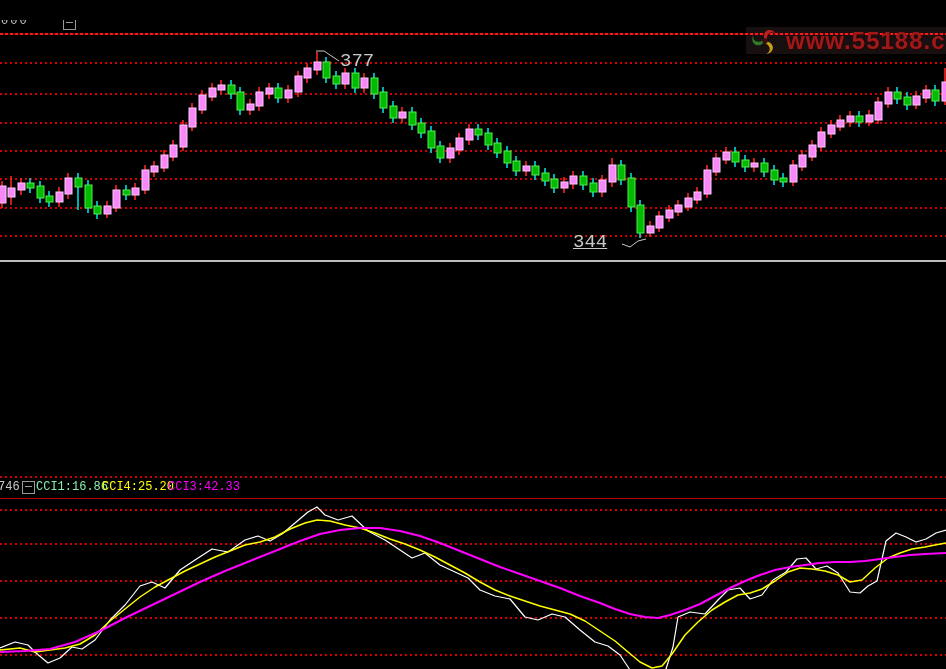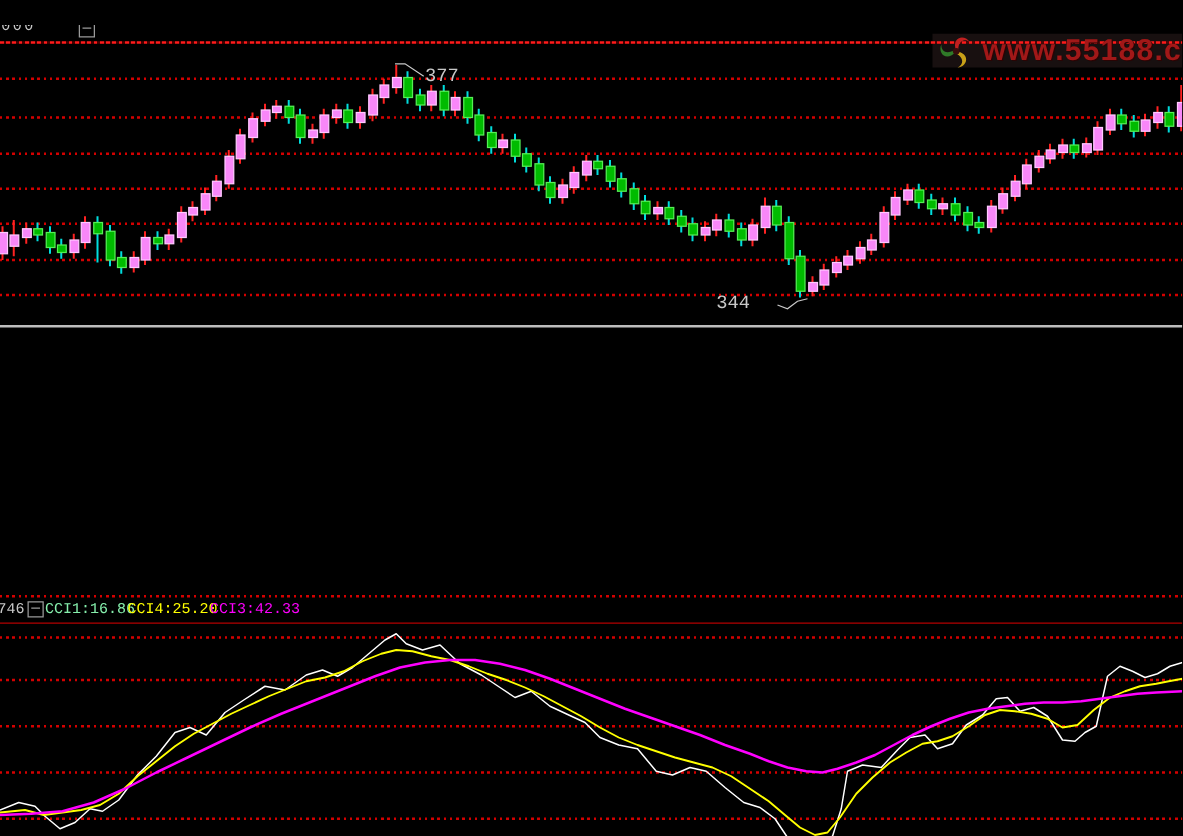--- a/index.html
+++ b/index.html
@@ -13,21 +13,21 @@
   .hsolid-red{position:absolute;left:0;width:946px;height:1px;background:#b30000;z-index:2;}
   .hsep-gray{position:absolute;left:0;width:946px;height:2px;background:#bdbdbd;z-index:2;}
   
   .frag{position:absolute;color:#c8c8c8;font-size:12px;line-height:12px;z-index:6;white-space:pre;}
   .minus-box{position:absolute;width:11px;height:11px;border:1px solid #9a9a9a;background:#000;z-index:6;}
   .minus-box::after{content:"";position:absolute;left:2px;right:2px;top:4px;height:1px;background:#9a9a9a;}
   .cci-label{position:absolute;font-size:12px;line-height:13px;z-index:6;white-space:pre;}
   
   svg.chart{position:absolute;left:0;top:0;z-index:4;}
   
-  .annotation{position:absolute;color:#c8c8c8;font-size:15px;line-height:13px;z-index:6;}
+  .annotation{position:absolute;color:#c8c8c8;font-size:19px;line-height:13px;z-index:6;}
   
   .wm-box{position:absolute;background:#181010;z-index:1;}
   .wm-content{position:absolute;z-index:5;display:flex;align-items:center;}
   .wm-text{font-family:"Liberation Sans","DejaVu Sans",sans-serif;font-weight:bold;font-size:24px;
            letter-spacing:1px;color:#a11818;text-shadow:1px 1px 0 #2a0404;}
   .wm-logo{margin-right:6px;}
   
   .status-bar{position:absolute;left:0;top:664px;width:946px;height:5px;overflow:hidden;z-index:6;}
   .status-item{position:absolute;top:0;font-size:12px;font-weight:bold;line-height:12px;
                font-family:"DejaVu Sans",sans-serif;white-space:pre;}
@@ -264,21 +264,21 @@
       <line x1="945" x2="945" y1="48" y2="85" stroke="#ff2222" stroke-width="1.6"></line>
       <rect x="942" y="62" width="7" height="19" fill="#f887f8" stroke="#ffc9ff" stroke-width="1"></rect>
       <polyline points="316,31 324,31 339,41" fill="none" stroke="#c8c8c8" stroke-width="1"></polyline>
       <polyline points="622,224 630,227 638,221 646,219" fill="none" stroke="#c8c8c8" stroke-width="1"></polyline>
       <polyline points="0,628 15,622 28,625 36,633 48,643 60,638 72,627 82,629 95,620 110,600 125,585 140,566 152,562 165,568 180,550 195,540 212,529 228,532 245,520 258,516 270,521 282,514 295,503 308,492 317,487 325,495 338,500 352,496 368,511 385,520 400,530 412,538 425,533 440,545 455,552 468,558 480,570 495,576 510,579 525,597 538,600 552,594 565,597 580,610 595,622 608,626 620,635 630,650 643,657 655,655 666,649 673,627 678,597 690,592 705,594 718,580 728,570 740,568 750,579 762,575 773,560 786,552 797,539 806,538 816,549 827,546 838,553 850,572 860,573 868,566 877,561 886,521 896,513 906,517 916,522 926,519 936,513 946,510" fill="none" stroke="#ffffff" stroke-width="1.2" stroke-linejoin="round"></polyline>
       <polyline points="0,630 20,628 35,632 50,630 65,628 80,624 95,615 110,601 125,589 140,577 155,567 170,559 185,551 200,544 215,537 230,531 245,525 260,522 275,517 290,509 305,503 317,500 330,501 345,505 360,508 375,513 390,519 405,524 420,530 435,537 450,545 465,553 480,562 495,570 510,576 525,581 540,586 555,590 570,594 585,601 600,611 615,621 628,632 640,642 652,648 662,646 672,634 685,615 698,602 712,590 725,582 738,575 750,573 762,569 775,561 788,552 800,548 812,549 825,551 838,555 850,562 862,560 875,548 888,538 900,533 912,529 925,527 935,525 946,523" fill="none" stroke="#ffff00" stroke-width="1.5" stroke-linejoin="round"></polyline>
       <polyline points="0,632 25,631 50,629 75,622 100,611 125,598 150,586 175,574 200,562 225,551 250,541 275,531 300,521 320,514 340,510 360,508 380,508 400,511 420,516 440,523 460,531 480,539 500,547 520,554 540,561 560,568 580,576 600,583 615,589 630,594 645,597 658,598 670,595 685,590 700,584 715,576 730,568 745,561 760,555 775,550 790,547 805,545 820,543 835,542 850,542 865,541 880,539 895,537 910,535 925,534 946,533" fill="none" stroke="#ff00ff" stroke-width="2" stroke-linejoin="round"></polyline>
     </svg>
 
   <span class="annotation" id="ann-0" style="left: 340px; top: 35px;">377</span>
-  <span class="annotation" id="ann-1" style="left: 573px; top: 216px;">344</span>
+  <span class="annotation" id="ann-1" style="left: 573px; top: 216px; text-decoration: underline;">344</span>
 
   <div class="wm-content" style="left:750px;top:8px;height:26px;">
     <svg class="wm-logo" width="30" height="30" viewBox="0 0 36 36">
       <g id="logo-petals">
         <path d="M18 18 C13 5, 25 1, 31 9 C25 5, 20 9, 20 16 Z" fill="#c02020"></path>
         <path d="M18 18 C13 5, 25 1, 31 9 C25 5, 20 9, 20 16 Z" transform="rotate(120 18 18)" fill="#c8a018"></path>
         <path d="M18 18 C13 5, 25 1, 31 9 C25 5, 20 9, 20 16 Z" transform="rotate(240 18 18)" fill="#2f7a28"></path>
       </g>
       <circle id="logo-center" cx="18" cy="18" r="3.2" fill="#3a0c0c"></circle>
     </svg>

